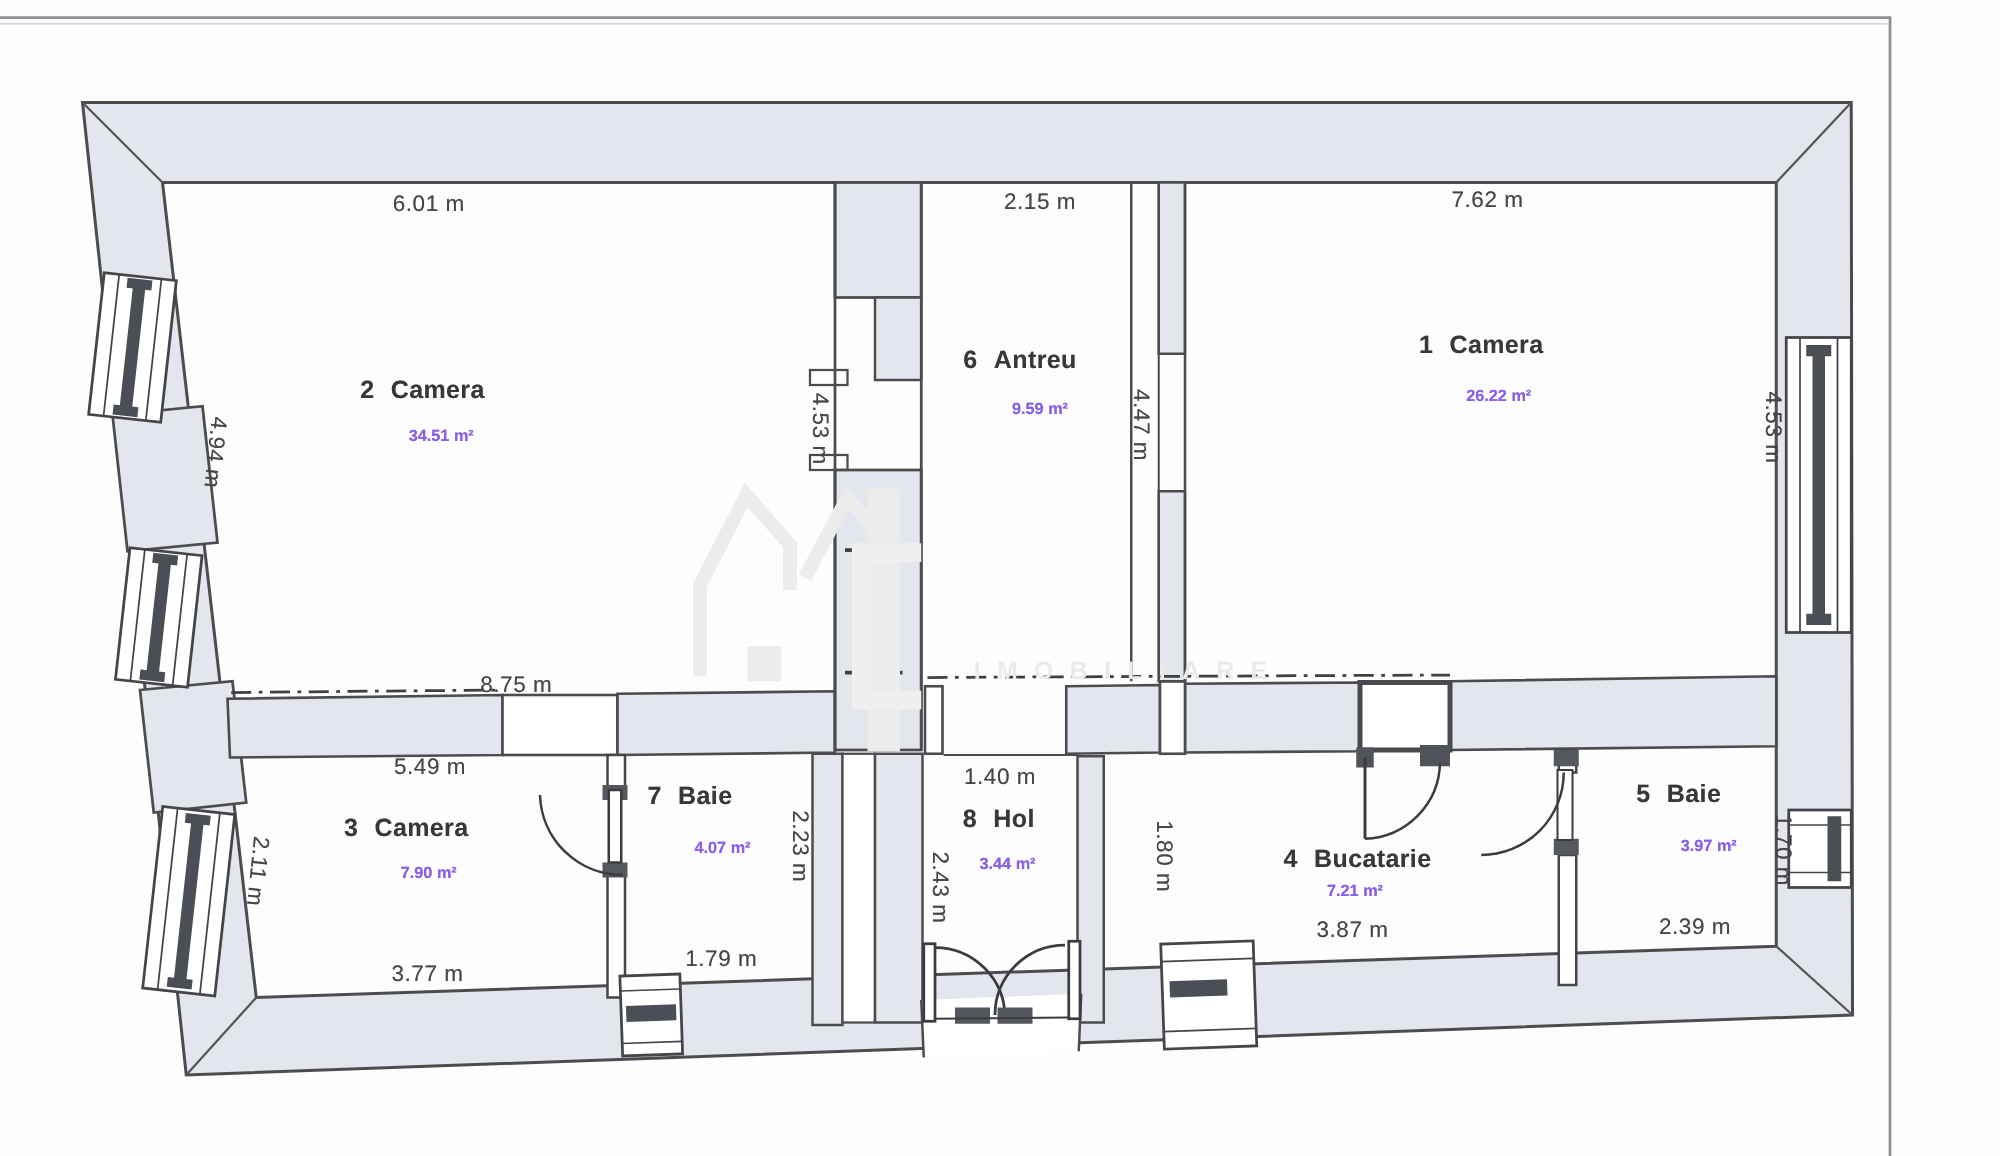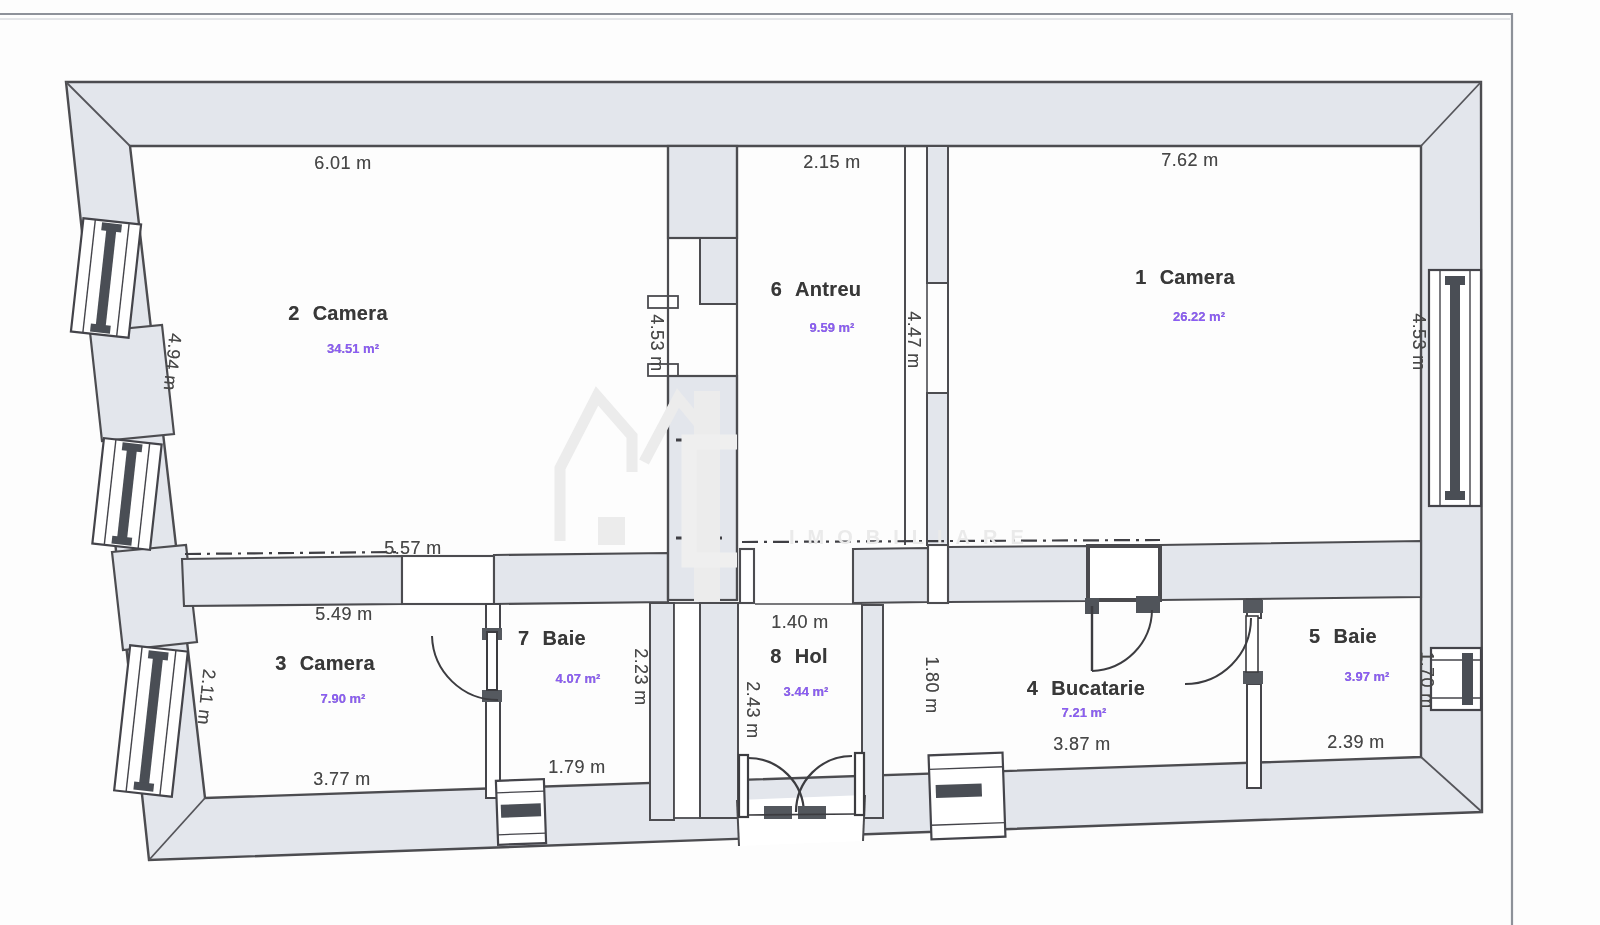--- a/index.html
+++ b/index.html
@@ -18,21 +18,21 @@
   .dim{font-size:18px;color:#474747;letter-spacing:.4px;}
   .room-title{font-size:20px;font-weight:600;letter-spacing:.3px;color:#383838;}
   .room-title .num{margin-right:13px;}
   .room-area{font-size:13px;font-weight:700;color:#8b5cf6;}
   .wm-brand{
     position:absolute;left:778px;top:450px;font-size:47px;font-weight:700;
     letter-spacing:41px;color:#ececec;
   }
   .wm-tag{
     position:absolute;left:779px;top:526px;font-size:20px;font-weight:600;
-    letter-spacing:13px;color:#eaeaea;margin-left:10px;
+    letter-spacing:13px;color:#eaeaea;
   }
 </style>
 </head>
 <body>
 
 <div class="page">
 
 <svg class="plan-svg" viewBox="0 0 1600 925">
 
   <path d="M-5,14 H1512 V930" fill="none" stroke="#8d9199" stroke-width="2.2"></path>
@@ -240,21 +240,21 @@
 </div>
 <div class="lbl room-area" style="left:806px;top:691px">3.44 m²</div>
 
 <div class="lbl dim" style="left:343px;top:163px">6.01 m</div>
 <div class="lbl dim" style="left:832px;top:162px">2.15 m</div>
 <div class="lbl dim" style="left:1190px;top:160px">7.62 m</div>
 <div class="lbl dim vs" style="left:172px;top:362px">4.94 m</div>
 <div class="lbl dim v" style="left:656px;top:343px">4.53 m</div>
 <div class="lbl dim v" style="left:913px;top:340px">4.47 m</div>
 <div class="lbl dim v" style="left:1418px;top:342px">4.53 m</div>
-<div class="lbl dim" style="left:413px;top:548px">5.57 m</div>
+<div class="lbl dim" style="left:413px;top:548px">8.75 m</div>
 <div class="lbl dim" style="left:344px;top:614px">5.49 m</div>
 <div class="lbl dim vs" style="left:206px;top:697px">2.11 m</div>
 <div class="lbl dim" style="left:342px;top:779px">3.77 m</div>
 <div class="lbl dim" style="left:577px;top:767px">1.79 m</div>
 <div class="lbl dim v" style="left:640px;top:677px">2.23 m</div>
 <div class="lbl dim" style="left:800px;top:622px">1.40 m</div>
 <div class="lbl dim v" style="left:752px;top:710px">2.43 m</div>
 <div class="lbl dim v" style="left:931px;top:685px">1.80 m</div>
 <div class="lbl dim" style="left:1082px;top:744px">3.87 m</div>
 <div class="lbl dim" style="left:1356px;top:742px">2.39 m</div>

